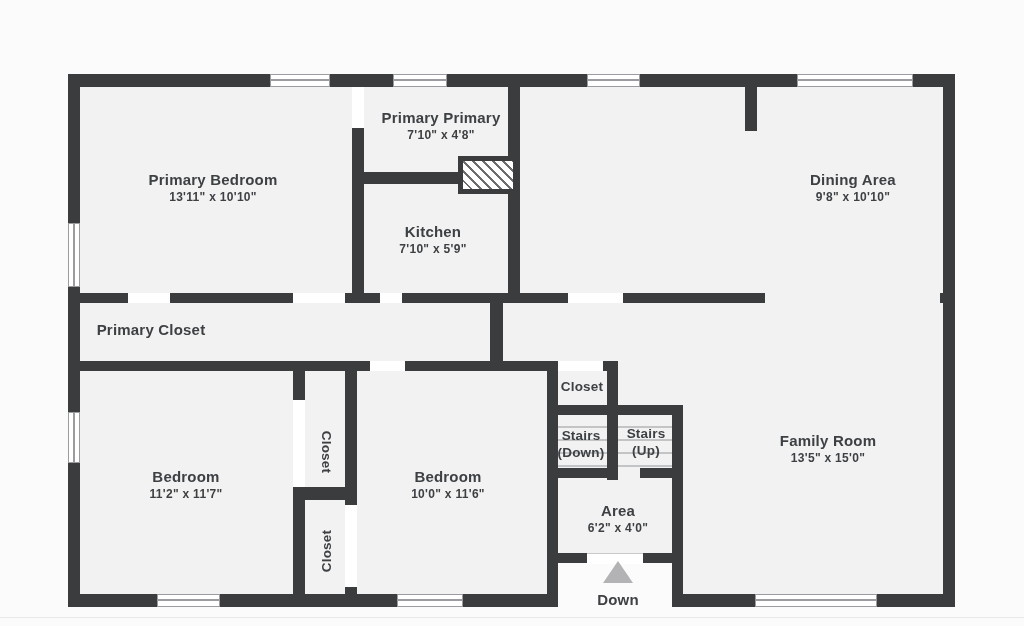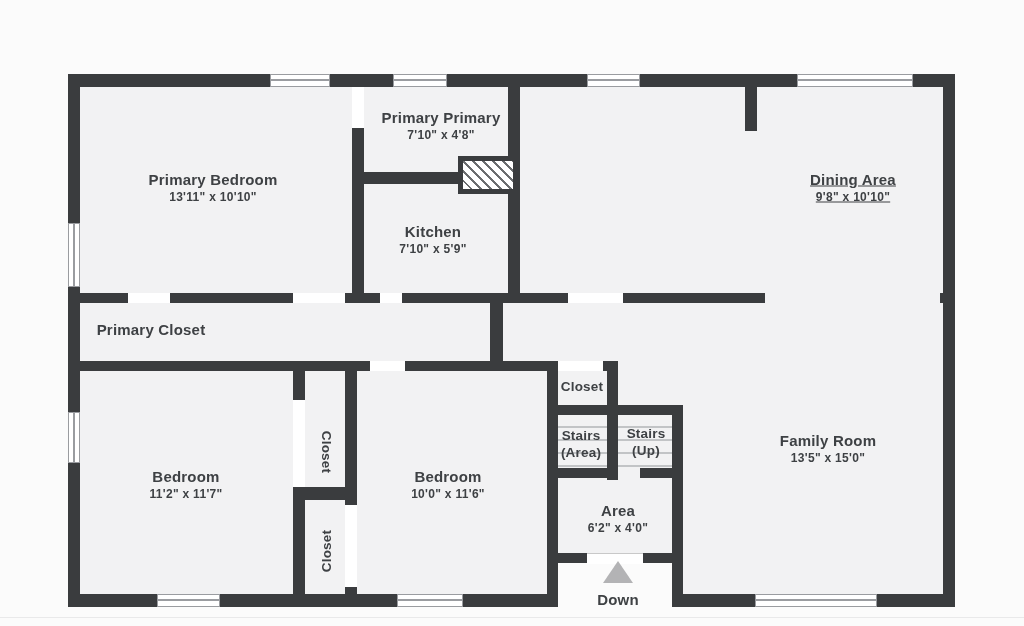--- a/index.html
+++ b/index.html
@@ -103,21 +103,21 @@
     <div class="d">13'11" x 10'10"</div>
   </div>
   <div class="lbl" style="left:441px;top:125px;">
     <div class="t">Primary Primary</div>
     <div class="d">7'10" x 4'8"</div>
   </div>
   <div class="lbl" style="left:433px;top:239px;">
     <div class="t">Kitchen</div>
     <div class="d">7'10" x 5'9"</div>
   </div>
-  <div class="lbl" style="left:853px;top:187px;text-decoration:underline;">
+  <div class="lbl" style="left:853px;top:187px;">
     <div class="t">Dining Area</div>
     <div class="d">9'8" x 10'10"</div>
   </div>
   <div class="lbl" style="left:151px;top:329px;">
     <div class="t">Primary Closet</div>
   </div>
   <div class="lbl" style="left:186px;top:484px;">
     <div class="t">Bedroom</div>
     <div class="d">11'2" x 11'7"</div>
   </div>
@@ -131,21 +131,21 @@
   </div>
   <div class="lbl" style="left:618px;top:518px;">
     <div class="t">Area</div>
     <div class="d">6'2" x 4'0"</div>
   </div>
   <div class="lbl sm" style="left:582px;top:386px;">
     <div class="t">Closet</div>
   </div>
   <div class="lbl sm" style="left:581px;top:444px;">
     <div class="t">Stairs</div>
-    <div class="t">(Area)</div>
+    <div class="t">(Down)</div>
   </div>
   <div class="lbl sm" style="left:646px;top:442px;">
     <div class="t">Stairs</div>
     <div class="t">(Up)</div>
   </div>
   <div class="lbl sm vcw" style="left:326px;top:452px;">
     <div class="t">Closet</div>
   </div>
   <div class="lbl sm vccw" style="left:326px;top:551px;">
     <div class="t">Closet</div>

